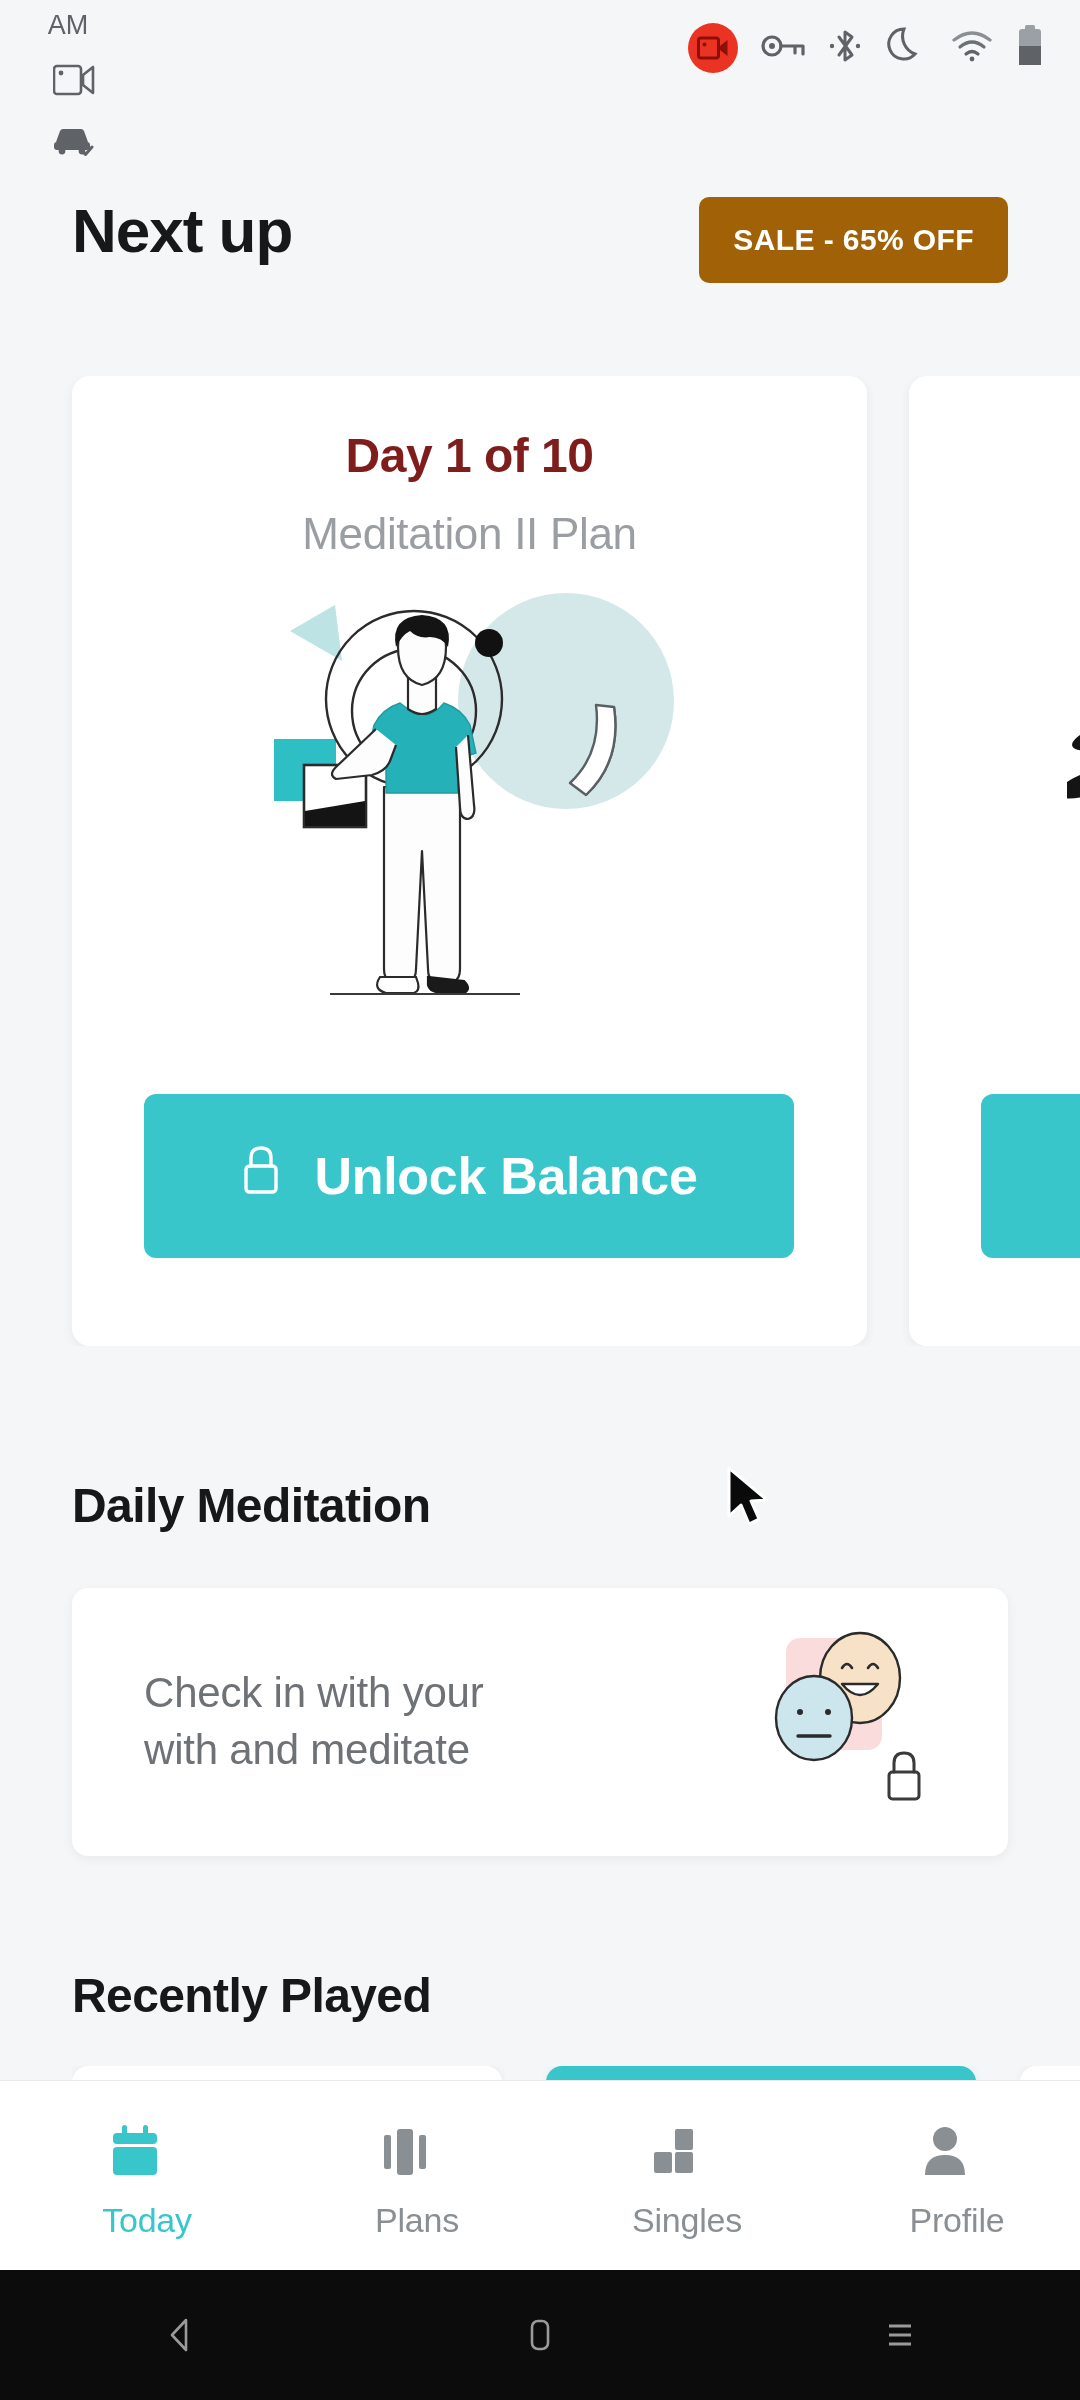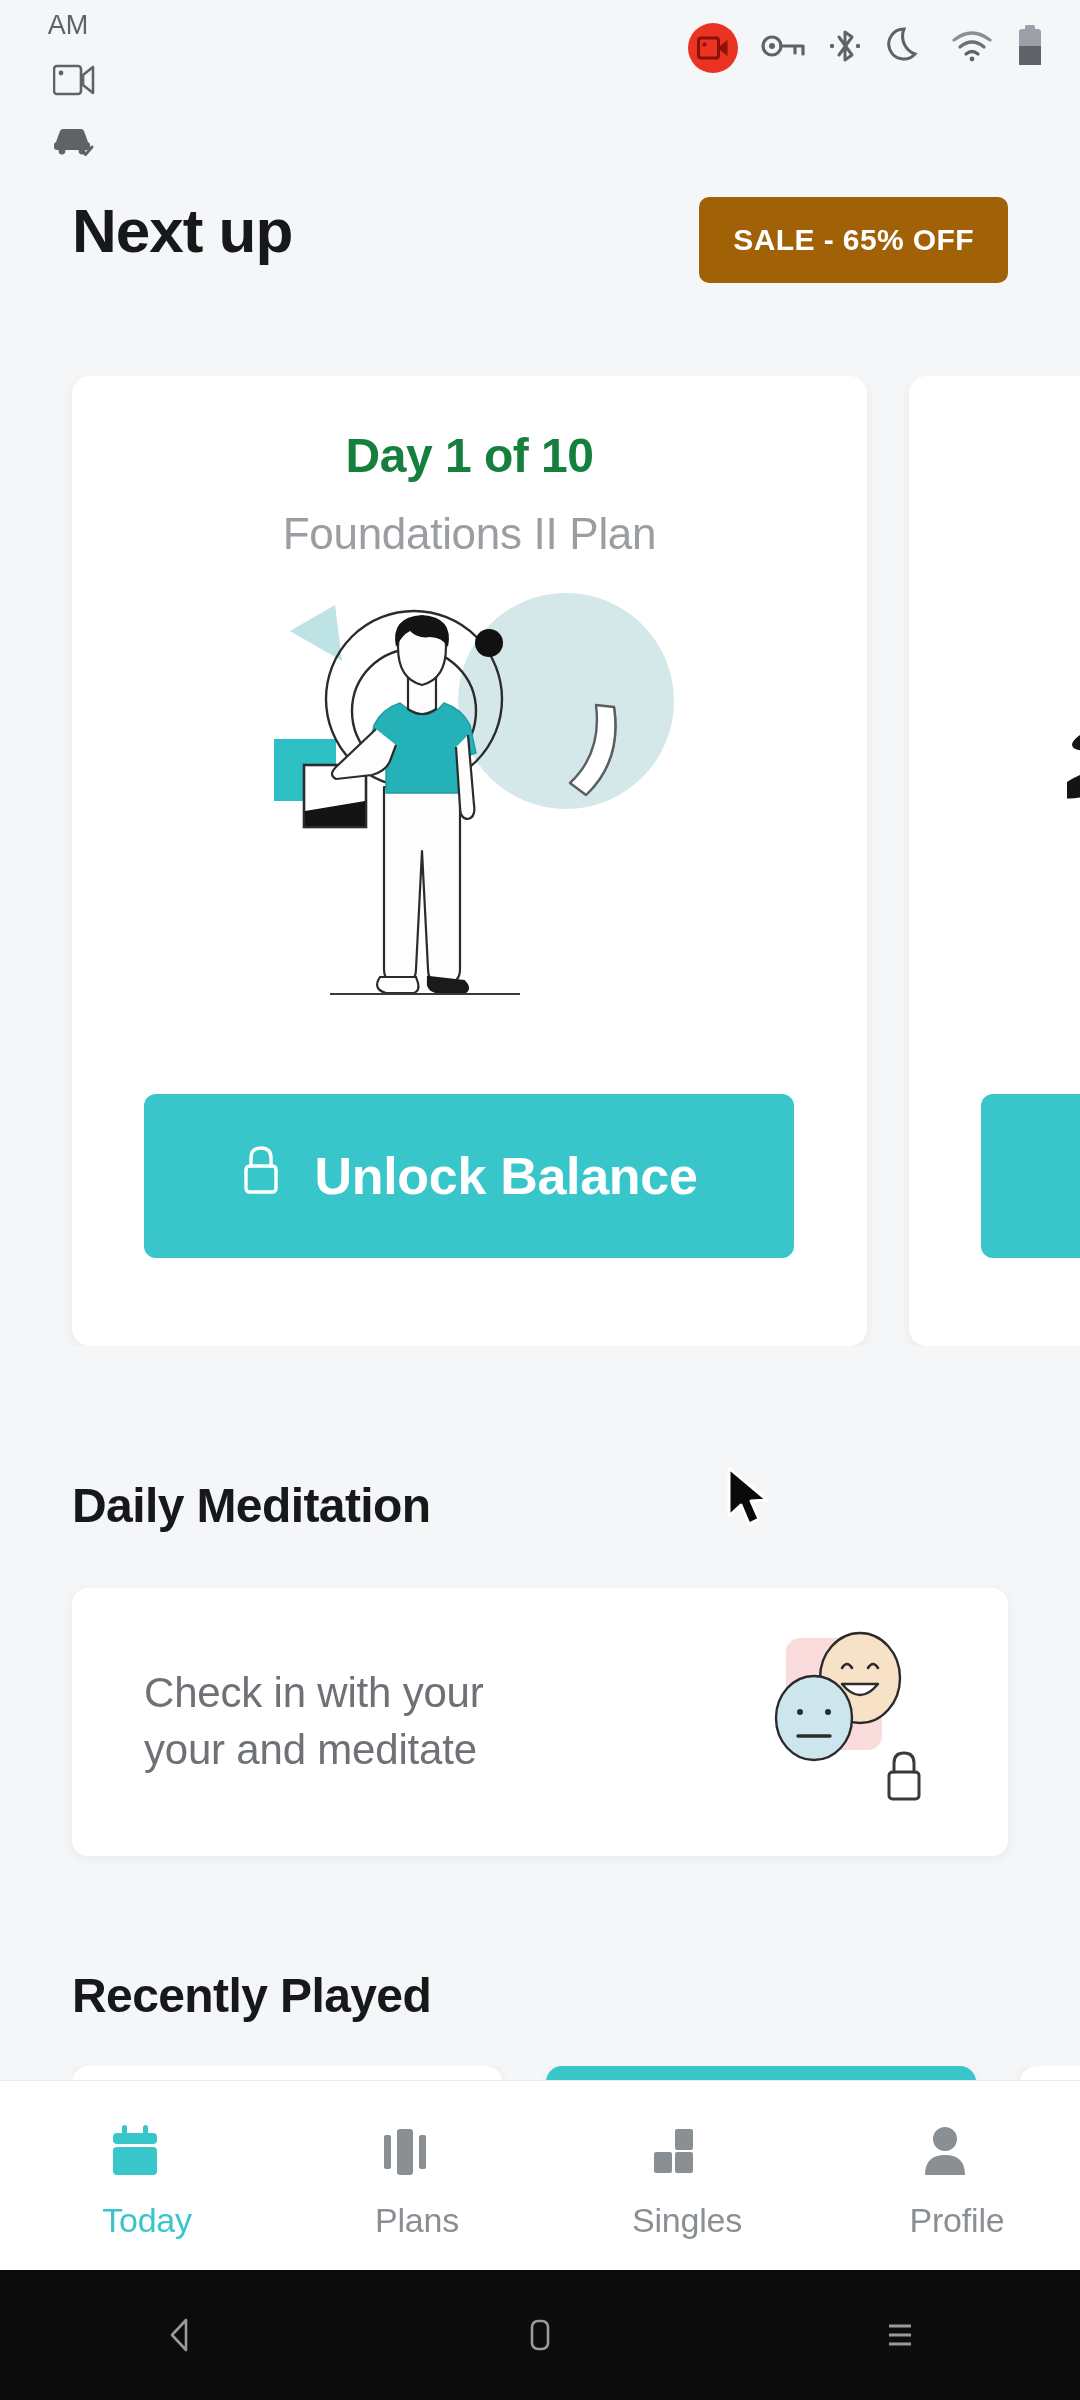--- a/index.html
+++ b/index.html
@@ -42,21 +42,21 @@
   .carousel {
     position:absolute; top:376px; left:0; width:1080px; height:970px;
     display:flex; gap:42px; padding-left:72px; overflow:hidden;
   }
   .plan-card {
     flex:0 0 795px; height:970px; background:#FFFFFF; border-radius:18px;
     box-shadow:0 3px 12px rgba(0,0,0,0.055);
     display:flex; flex-direction:column; align-items:center; padding-top:52px;
     position:relative;
   }
-  .plan-day { font-size:48px; font-weight:700; color:#15803d; letter-spacing:-0.5px; }
+  .plan-day { font-size:48px; font-weight:700; color:#7f1d1d; letter-spacing:-0.5px; }
   .plan-name { font-size:44px; font-weight:400; color:#9A9DA1; margin-top:26px; letter-spacing:-0.3px; }
   .illus-wrap { width:480px; height:440px; margin-top:10px; position:relative; }
   .unlock-btn {
     position:absolute; bottom:88px; left:72px; width:650px; height:164px;
     background:#38C6CB; border:none; border-radius:12px; color:#FFFFFF;
     display:flex; align-items:center; justify-content:center; gap:32px;
     font-size:52px; font-weight:700; font-family:"Liberation Sans", sans-serif;
     cursor:pointer; letter-spacing:-0.3px;
   }
 
@@ -188,21 +188,21 @@
 
   <div class="header">
     <div class="page-title">Next up</div>
     <button class="sale-btn">SALE - 65% OFF</button>
   </div>
 
   <div class="carousel">
 
     <div class="plan-card">
       <div class="plan-day">Day 1 of 10</div>
-      <div class="plan-name">Foundations II Plan</div>
+      <div class="plan-name">Meditation II Plan</div>
 
       <div class="illus-wrap">
         <svg width="480" height="440" viewBox="0 0 480 440">
 
           <circle cx="336" cy="132" r="108" fill="#D4E8EA"></circle>
 
           <path d="M60 62 L105 36 L112 92 Z" fill="#BDE3E5"></path>
 
           <rect x="44" y="170" width="62" height="62" fill="#2EBFC4"></rect>
 
@@ -258,21 +258,21 @@
       </div>
       <div class="peek-btn"></div>
     </div>
   </div>
 
   <div class="section-title" id="sec-daily">Daily Meditation</div>
 
   <div class="med-card">
     <div class="med-text">
       <div>Check in with your</div>
-      <div>your and meditate</div>
+      <div>with and meditate</div>
     </div>
     <div class="med-art">
       <svg width="200" height="200" viewBox="0 0 200 200">
         <rect x="34" y="16" width="96" height="112" rx="14" fill="#FADCDC"></rect>
 
         <ellipse cx="108" cy="56" rx="40" ry="45" fill="#F7E2C8" stroke="#2B2B2B" stroke-width="2.4"></ellipse>
         <path d="M90 46 Q95 38 100 46" fill="none" stroke="#2B2B2B" stroke-width="2.6" stroke-linecap="round"></path>
         <path d="M116 46 Q121 38 126 46" fill="none" stroke="#2B2B2B" stroke-width="2.6" stroke-linecap="round"></path>
         <path d="M90 62 Q108 84 126 62 Z" fill="#FFFFFF" stroke="#2B2B2B" stroke-width="2.4" stroke-linejoin="round"></path>
 

